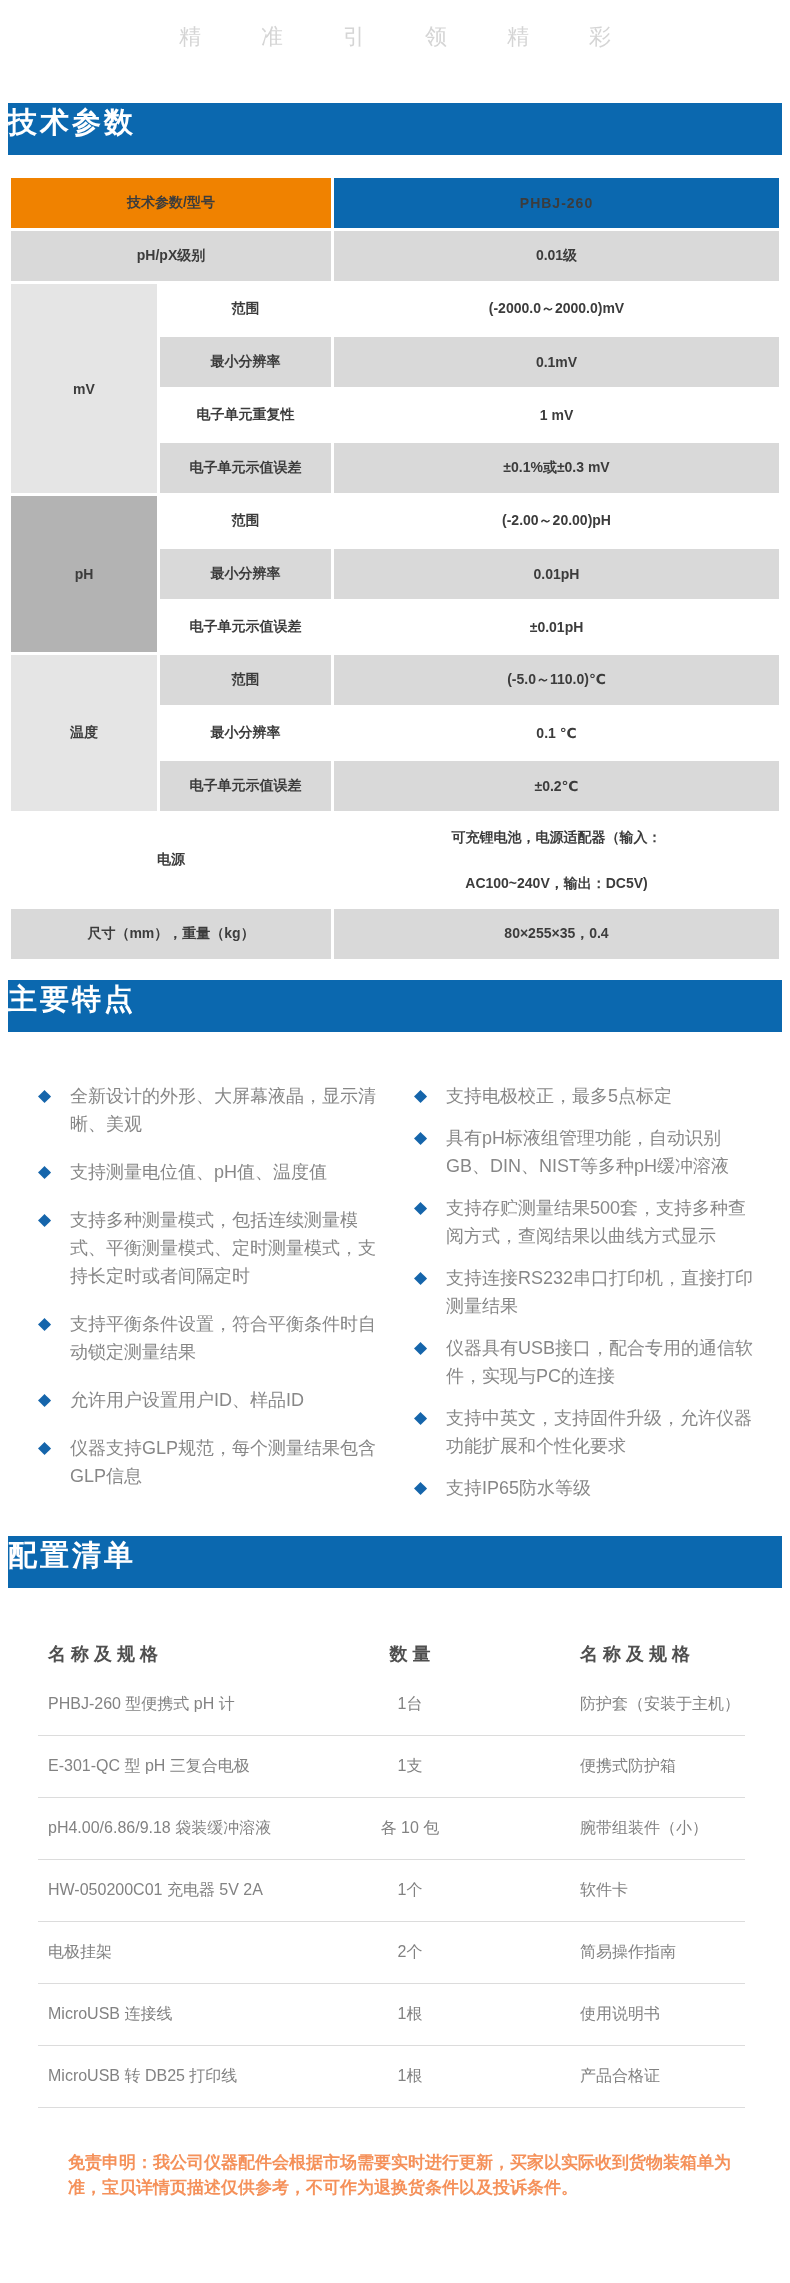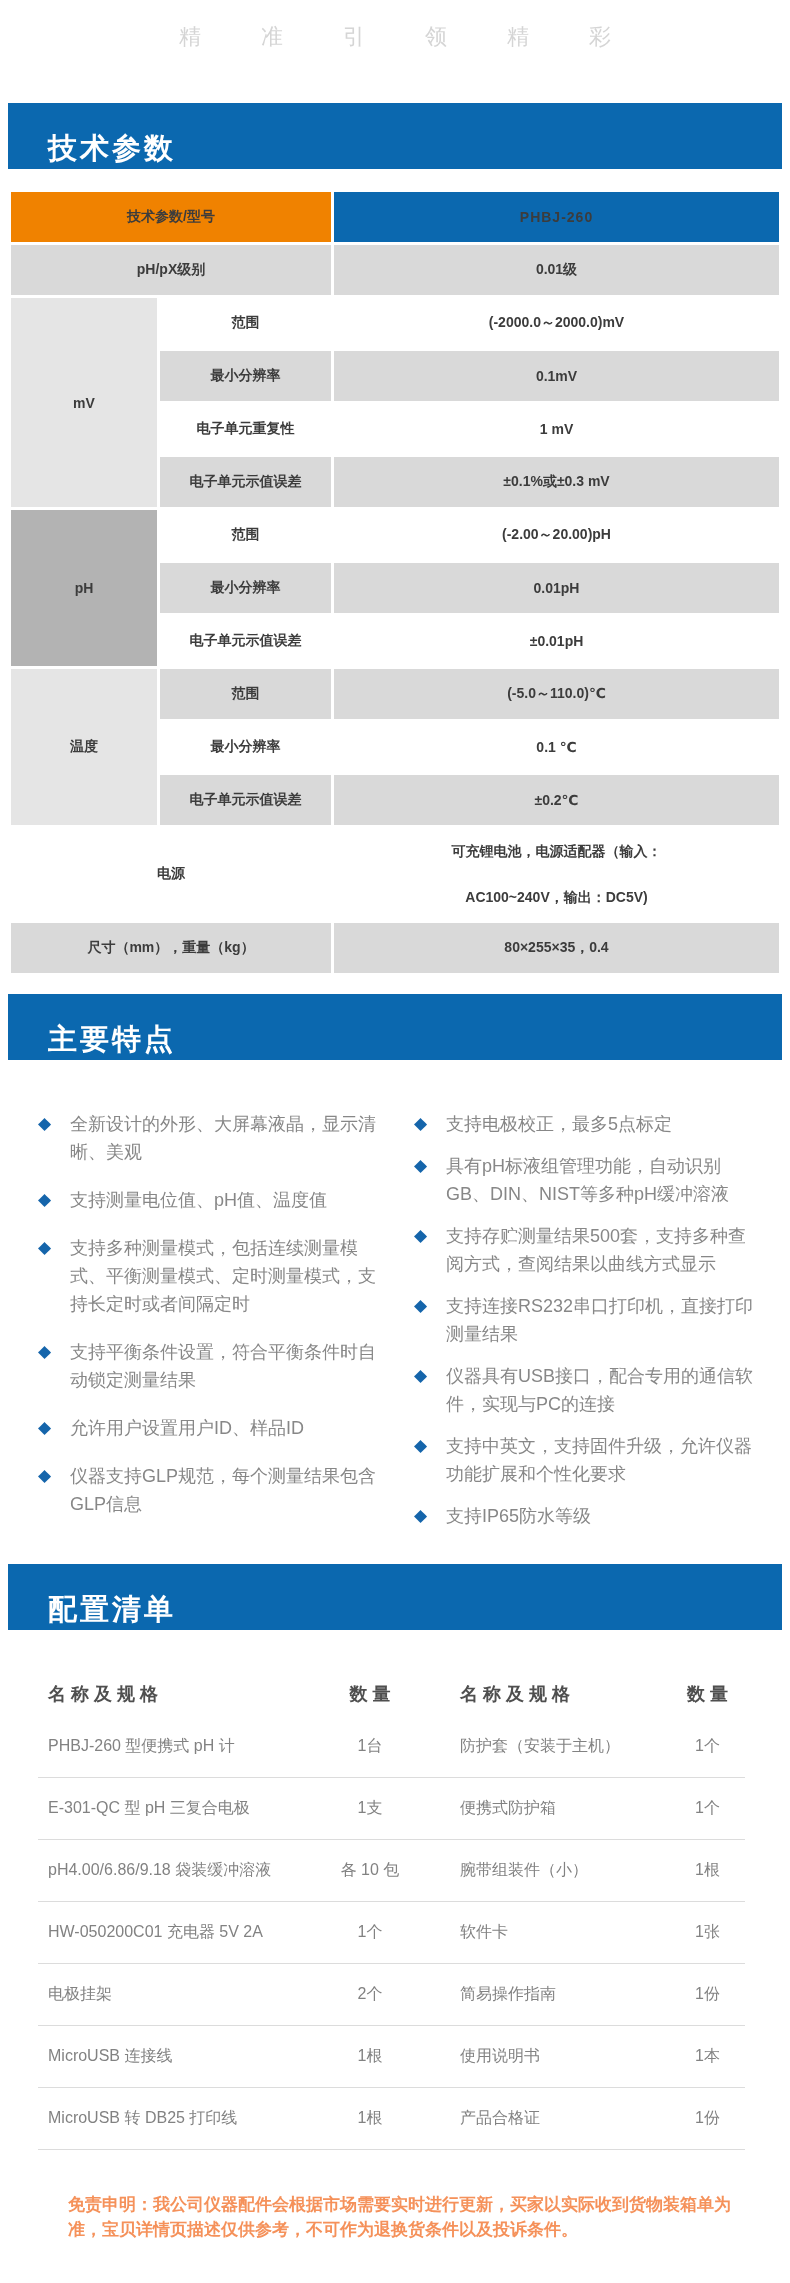--- a/index.html
+++ b/index.html
@@ -8,22 +8,22 @@
     font-family:"Liberation Sans","DejaVu Sans",sans-serif;
   }
   
   .slogan {
     padding-top:17px; text-align:center; white-space:nowrap;
     font-size:22px; color:#d5d5d5; letter-spacing:60px; text-indent:60px;
     line-height:40px;
   }
   
   .banner {
-    margin:0 8px; height:66px; background:#0b68af; color:#ffffff;
-    display:flex; align-items:flex-end; padding-left:40px; box-sizing:border-box;
+    margin:0 8px; height:52px; background:#0b68af; color:#ffffff;
+    display:flex; align-items:flex-start; box-sizing:border-box;
     font-size:29px; font-weight:bold; letter-spacing:3px;
   }
   .b1 { margin-top:46px; }
   .b2 { margin-top:18px; }
   .b3 { margin-top:20px; }
 
   
   table.spec { margin:20px 8px 0 8px; width:774px; border-collapse:separate; border-spacing:3px; table-layout:fixed; }
   table.spec td {
     text-align:center; vertical-align:middle; padding:0;
@@ -46,20 +46,21 @@
   .fcol-left  .feat { margin-bottom:20px; }
   .fcol-right .feat { margin-bottom:14px; }
   .bullet { color:#1565ab; font-size:17px; line-height:28px; margin-right:19px; flex:0 0 auto; }
   .ftext  { font-size:18px; color:#878787; line-height:28px; }
 
   
   .config { margin:42px 45px 0 38px; }
   .cfg-head, .cfg-row {
     display:grid; grid-template-columns:280px 104px 28px 220px 1fr;
     align-items:center;
+    gap:40px;
   }
   .cfg-head { height:44px; font-size:18px; color:#4f4f4f; font-weight:bold; }
   .cfg-row  { height:61px; font-size:16px; color:#828282; border-bottom:1px solid #dcdcdc; }
   .cfg-name { padding-left:10px; text-align:left; }
   .cfg-qty  { text-align:center; }
 
   
   .disclaimer {
     margin:42px 58px 0 68px; font-size:17px; line-height:25px;
     color:#f5915a; font-weight:bold; text-align:left;

